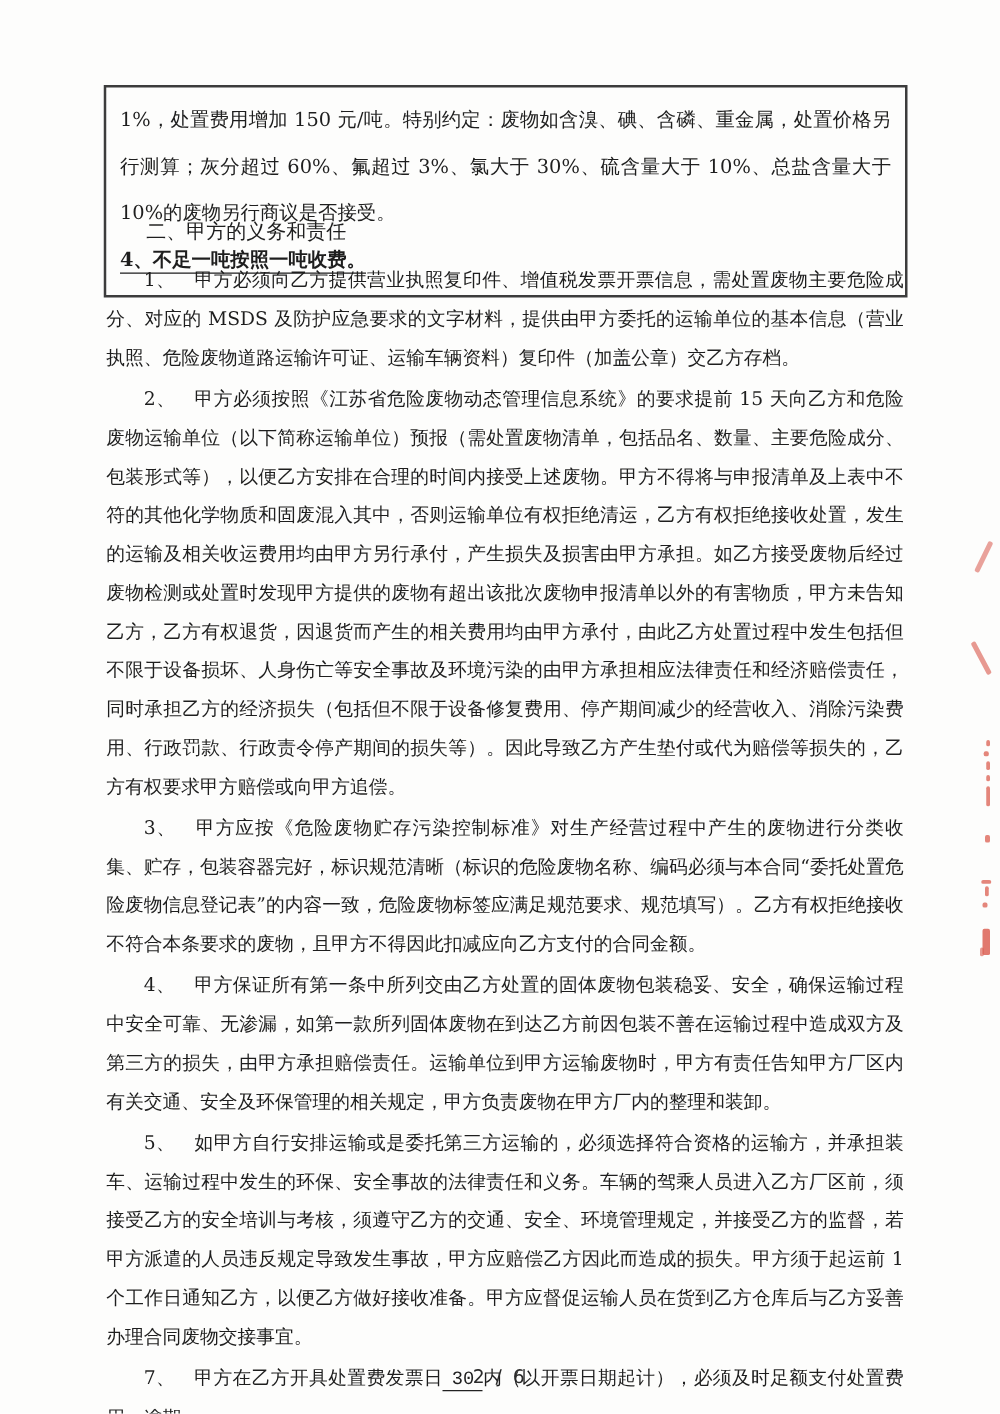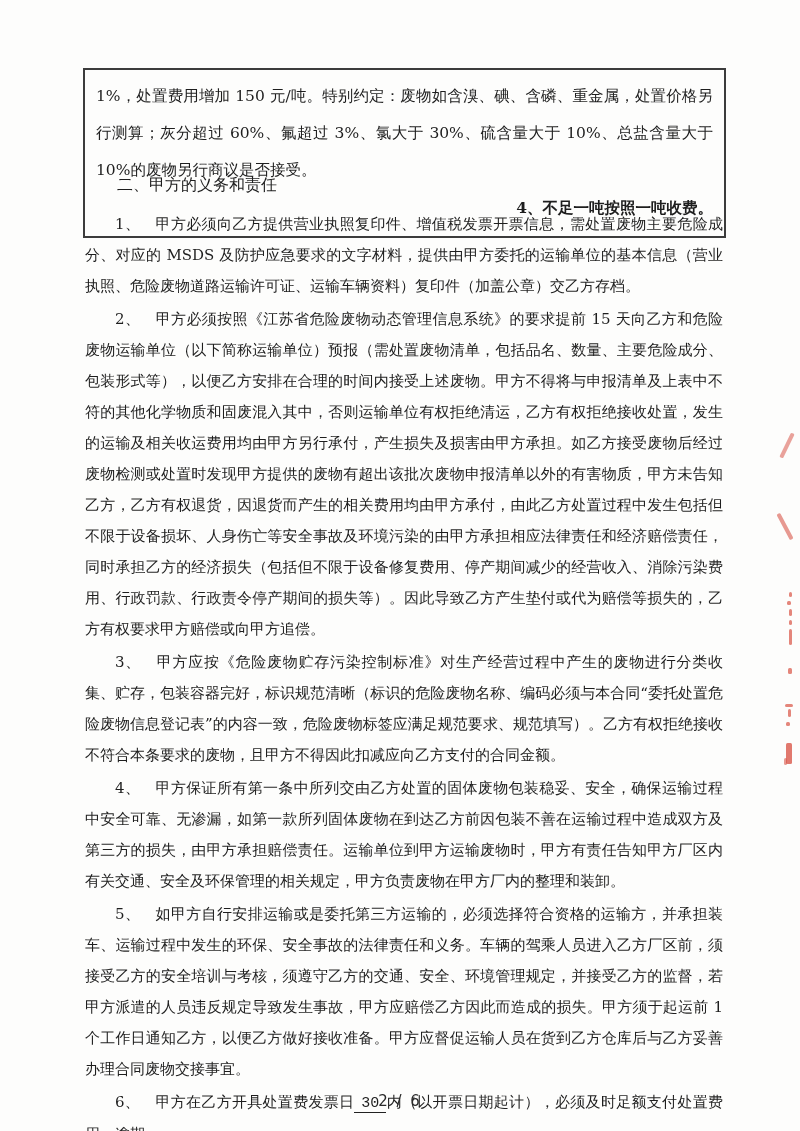--- a/index.html
+++ b/index.html
@@ -20,22 +20,23 @@
     box-sizing: border-box;
     border: 2px solid var(--box-border, #3c3c3c);
     padding: 8px 11px 10px 11px;
     font-size: 15.5px;
     line-height: 37px;
     text-align: justify;
   }
   .clause-box p { margin: 0; }
   .clause-box .item4 {
     font-weight: bold;
+    text-decoration: underline;
     text-underline-offset: 5px;
-    text-align: right;
+    text-align: left;
   }
   .body-text {
     position: absolute;
     top: 169px;
     left: 85px;
     width: 638px;
     font-size: 15px;
     line-height: 31px;
     text-align: justify;
   }
@@ -97,21 +98,21 @@
 
   <div class="body-text">
     <h2 class="section-heading">二、甲方的义务和责任</h2>
 
     <p class="clause">1、　甲方必须向乙方提供营业执照复印件、增值税发票开票信息，需处置废物主要危险成分、对应的 MSDS 及防护应急要求的文字材料，提供由甲方委托的运输单位的基本信息（营业执照、危险废物道路运输许可证、运输车辆资料）复印件（加盖公章）交乙方存档。</p>
     <p class="clause">2、　甲方必须按照《江苏省危险废物动态管理信息系统》的要求提前 15 天向乙方和危险废物运输单位（以下简称运输单位）预报（需处置废物清单，包括品名、数量、主要危险成分、包装形式等），以便乙方安排在合理的时间内接受上述废物。甲方不得将与申报清单及上表中不符的其他化学物质和固废混入其中，否则运输单位有权拒绝清运，乙方有权拒绝接收处置，发生的运输及相关收运费用均由甲方另行承付，产生损失及损害由甲方承担。如乙方接受废物后经过废物检测或处置时发现甲方提供的废物有超出该批次废物申报清单以外的有害物质，甲方未告知乙方，乙方有权退货，因退货而产生的相关费用均由甲方承付，由此乙方处置过程中发生包括但不限于设备损坏、人身伤亡等安全事故及环境污染的由甲方承担相应法律责任和经济赔偿责任，同时承担乙方的经济损失（包括但不限于设备修复费用、停产期间减少的经营收入、消除污染费用、行政罚款、行政责令停产期间的损失等）。因此导致乙方产生垫付或代为赔偿等损失的，乙方有权要求甲方赔偿或向甲方追偿。</p>
     <p class="clause">3、　甲方应按《危险废物贮存污染控制标准》对生产经营过程中产生的废物进行分类收集、贮存，包装容器完好，标识规范清晰（标识的危险废物名称、编码必须与本合同“委托处置危险废物信息登记表”的内容一致，危险废物标签应满足规范要求、规范填写）。乙方有权拒绝接收不符合本条要求的废物，且甲方不得因此扣减应向乙方支付的合同金额。</p>
     <p class="clause">4、　甲方保证所有第一条中所列交由乙方处置的固体废物包装稳妥、安全，确保运输过程中安全可靠、无渗漏，如第一款所列固体废物在到达乙方前因包装不善在运输过程中造成双方及第三方的损失，由甲方承担赔偿责任。运输单位到甲方运输废物时，甲方有责任告知甲方厂区内有关交通、安全及环保管理的相关规定，甲方负责废物在甲方厂内的整理和装卸。</p>
     <p class="clause">5、　如甲方自行安排运输或是委托第三方运输的，必须选择符合资格的运输方，并承担装车、运输过程中发生的环保、安全事故的法律责任和义务。车辆的驾乘人员进入乙方厂区前，须接受乙方的安全培训与考核，须遵守乙方的交通、安全、环境管理规定，并接受乙方的监督，若甲方派遣的人员违反规定导致发生事故，甲方应赔偿乙方因此而造成的损失。甲方须于起运前 1 个工作日通知乙方，以便乙方做好接收准备。甲方应督促运输人员在货到乙方仓库后与乙方妥善办理合同废物交接事宜。</p>
 
-    <p class="clause"><span>6、　甲方在乙方开具处置费发票日</span><span class="blank-underline">30</span><span>内（以开票日期起计），必须及时足额支付处置费用。逾期</span></p>
+    <p class="clause"><span>7、　甲方在乙方开具处置费发票日</span><span class="blank-underline">30</span><span>内（以开票日期起计），必须及时足额支付处置费用。逾期</span></p>
   </div>
 
   <div class="footer">2 / 6</div>
 
   <div class="seal-fragments">
     <div class="sm s1"></div>
     <div class="sm s2"></div>
     <div class="sm d1"></div>
     <div class="sm d2"></div>
     <div class="sm d3"></div>

